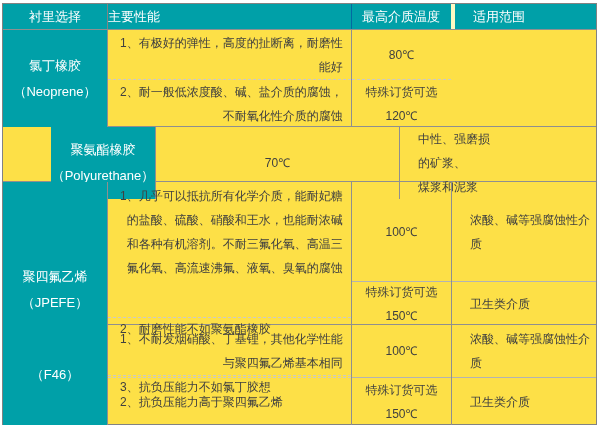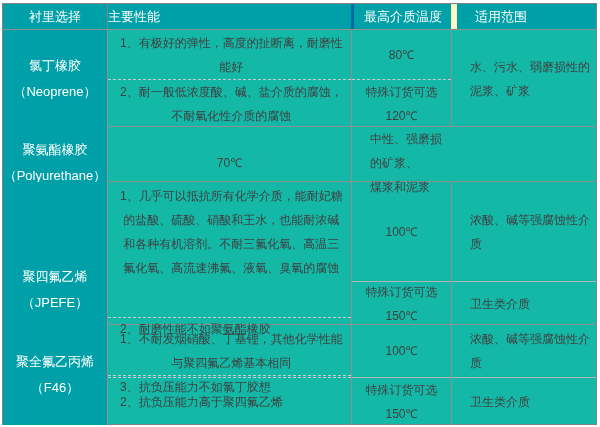--- a/index.html
+++ b/index.html
@@ -8,42 +8,42 @@
     width: 600px; height: 427px;
     font-family: "Liberation Sans", sans-serif;
     color: #404040;
     position: relative;
     overflow: hidden;
   }
   .tbl {
     position: absolute; left: 2px; top: 3px;
     width: 595px; height: 422px;
     border: 1px solid #828282;
-    background: #14b8a6;
+    background: #fde047;
   }
   .row { display: grid; grid-template-columns: 104px 244px 100px 145px; }
   .hrow { height: 25px; background: #00A0A8; color: #ffffff; font-size: 13px; }
   .hrow .hc { display: flex; align-items: center; }
   .hc1 { justify-content: center; }
   .hc2 { border-left: 1px solid #828282; }
-  .hc3 { padding-left: 10px; border-left: 3px solid #0369a1; }
-  .hc4 { padding-left: 18px; border-left: 6px solid #fef9c3; }
+  .hc3 { padding-left: 10px; border-left: 1px solid #0369a1; }
+  .hc4 { padding-left: 18px; border-left: 4px solid #fef9c3; }
   .group { border-top: 1px solid #8f8f8f; }
   .g1 { height: 97px; }
-  .g2 { height: 55px; }
+  .g2 { height: 55px; margin-left: 48px; }
   .g3 { height: 143px; }
   .g4 { height: 100px; }
   .c1 {
     background: #00A0A8; color: #ffffff;
     display: flex; flex-direction: column; justify-content: center; align-items: center;
     text-align: center; font-size: 13px; line-height: 26px;
   }
   .c2, .c3, .c4 { border-left: 1px solid #8f8f8f; display: flex; flex-direction: column; font-size: 12px; }
   .sub { display: flex; align-items: center; white-space: pre-line; line-height: 24px; }
-  .c2 .sub { padding: 0 4px 0 12px; text-align: center; }
+  .c2 .sub { padding: 0 4px 0 12px; text-align: right; }
   .c3 .sub { justify-content: center; text-align: center; }
   .c4 .sub { padding: 0 6px 0 18px; text-align: left; }
   .c2 .sub + .sub { border-top: 1px dashed #c9c9c9; }
   .c3 .sub + .sub, .c4 .sub + .sub { border-top: 1px solid #b3b3b3; }
   .c3 .sub.dashed { border-top: 1px dashed #c9c9c9; }
   .h49 { height: 49px; } .h48 { height: 48px; }
   .h27 { height: 27px; } .h28 { height: 28px; }
   .h99 { height: 99px; } .h22 { height: 22px; margin-top: 36px; } .h44 { height: 44px; }
   .h52 { height: 52px; }
   .fill { flex: 1; }
@@ -68,24 +68,20 @@
     <div class="c2">
       <div class="sub h49">1、有极好的弹性，高度的扯断离，耐磨性
 能好</div>
       <div class="sub h48">2、耐一般低浓度酸、碱、盐介质的腐蚀，
 不耐氧化性介质的腐蚀</div>
     </div>
     <div class="c3">
       <div class="sub h49">80℃</div>
       <div class="sub h48 dashed">特殊订货可选
 120℃</div>
-    </div>
-    <div class="c4">
-      <div class="sub fill">水、污水、弱磨损性的
-泥浆、矿浆</div>
     </div>
   </div>
 
   <div class="row group g2">
     <div class="c1">
       <div>聚氨酯橡胶</div>
       <div>（Polyurethane）</div>
     </div>
     <div class="c3">
       <div class="sub fill">70℃</div>
@@ -116,21 +112,20 @@
     </div>
     <div class="c4">
       <div class="sub h99">浓酸、碱等强腐蚀性介
 质</div>
       <div class="sub h44">卫生类介质</div>
     </div>
   </div>
 
   <div class="row group g4">
     <div class="c1">
-      <div>聚全氟乙丙烯</div>
       <div>（F46）</div>
     </div>
     <div class="c2">
       <div class="sub h52">1、不耐发烟硝酸、丁基锂，其他化学性能
 与聚四氟乙烯基本相同</div>
       <div class="sub h48">2、抗负压能力高于聚四氟乙烯</div>
     </div>
     <div class="c3">
       <div class="sub h52">100℃</div>
       <div class="sub h48">特殊订货可选

